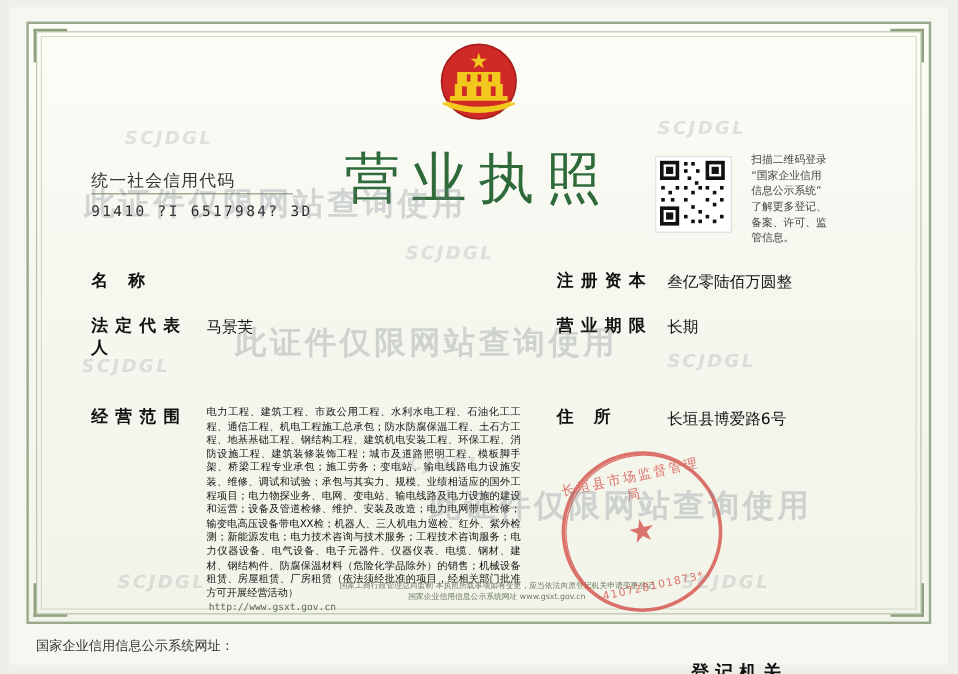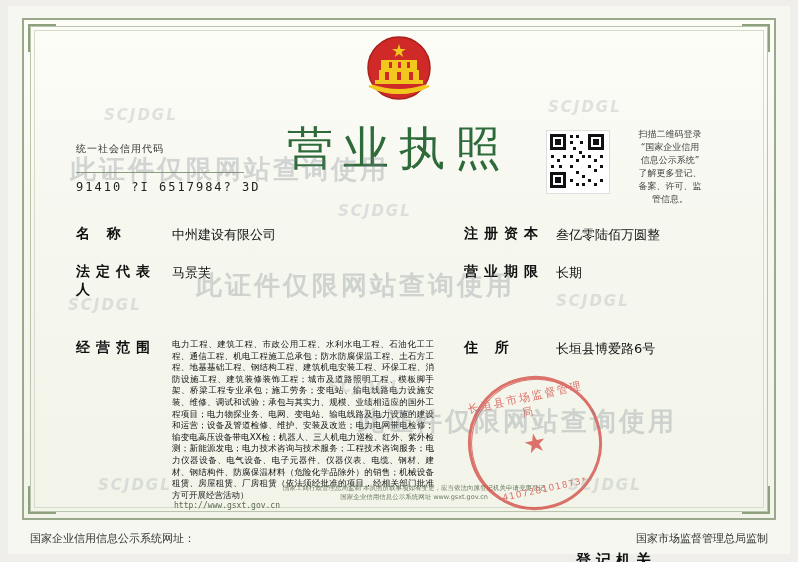--- a/index.html
+++ b/index.html
@@ -56,37 +56,37 @@
     position:absolute;left:0;right:0;top:172px;text-align:center;
     font-size:15px;color:#2f6b3a;letter-spacing:2px;
   }
   .subtitle .num{font-size:12px;color:#4a7c52;}
 
   
   .code-block{
     position:absolute;left:52px;top:122px;width:210px;
   }
   .code-label{
-    font-size:10px;color:#333;letter-spacing:1px;
-    border-bottom:1px solid #8c9a7e;padding-bottom:16px;width:168px;
+    font-size:14px;color:#333;letter-spacing:1px;
+    border-bottom:1px solid #8c9a7e;padding-bottom:1px;width:168px;
   }
   .code-value{
     margin-top:7px;font-size:12px;color:#222;letter-spacing:2px;
     font-family:"DejaVu Sans Mono","Liberation Mono",monospace;
   }
 
   
   .qr-wrap{position:absolute;right:48px;top:110px;width:180px;height:66px;}
   .qr{
     position:absolute;left:0;top:0;width:62px;height:62px;
     background:#fff;border:1px solid #ddd;
   }
   .qr-text{
-    position:absolute;left:68px;top:-2px;width:112px;
-    font-size:9px;line-height:13px;color:#444;text-align:center;
+    position:absolute;left:80px;top:-2px;width:112px;
+    font-size:9px;line-height:13px;color:#444;
   }
 
   
   .fields{position:absolute;left:52px;top:205px;right:48px;}
   .row{position:relative;min-height:28px;margin-bottom:10px;}
   .lbl{
     position:absolute;left:0;top:0;width:86px;
     font-size:14px;color:#111;letter-spacing:6px;
     font-family:"DejaVu Serif","Liberation Serif",serif;font-weight:bold;
   }
@@ -268,21 +268,20 @@
 信息公示系统”
 了解更多登记、
 备案、许可、监
 管信息。</div>
     </div>
 
     <div class="fields">
 
       <div class="row">
         <div class="lbl">名  称</div>
-        <div class="val">中州建设有限公司</div>
         <div class="lbl-r">注册资本</div>
         <div class="val-r">叁亿零陆佰万圆整</div>
       </div>
 
 
       <div class="row">
         <div class="lbl">法定代表人</div>
         <div class="val">马景芙</div>
         <div class="lbl-r">营业期限</div>
         <div class="val-r">长期</div>
@@ -318,14 +317,13 @@
   <div class="wm-small s1">SCJDGL</div>
   <div class="wm-small s2">SCJDGL</div>
   <div class="wm-small s3">SCJDGL</div>
   <div class="wm-small s4">SCJDGL</div>
   <div class="wm-small s5">SCJDGL</div>
   <div class="wm-small s6">SCJDGL</div>
   <div class="wm-small s7">SCJDGL</div>
   <div class="wm-small s8">SCJDGL</div>
 
   <div class="footer-left">国家企业信用信息公示系统网址：</div>
-  <div class="footer-right">国家市场监督管理总局监制</div>
 </div>
 
 </body></html>

